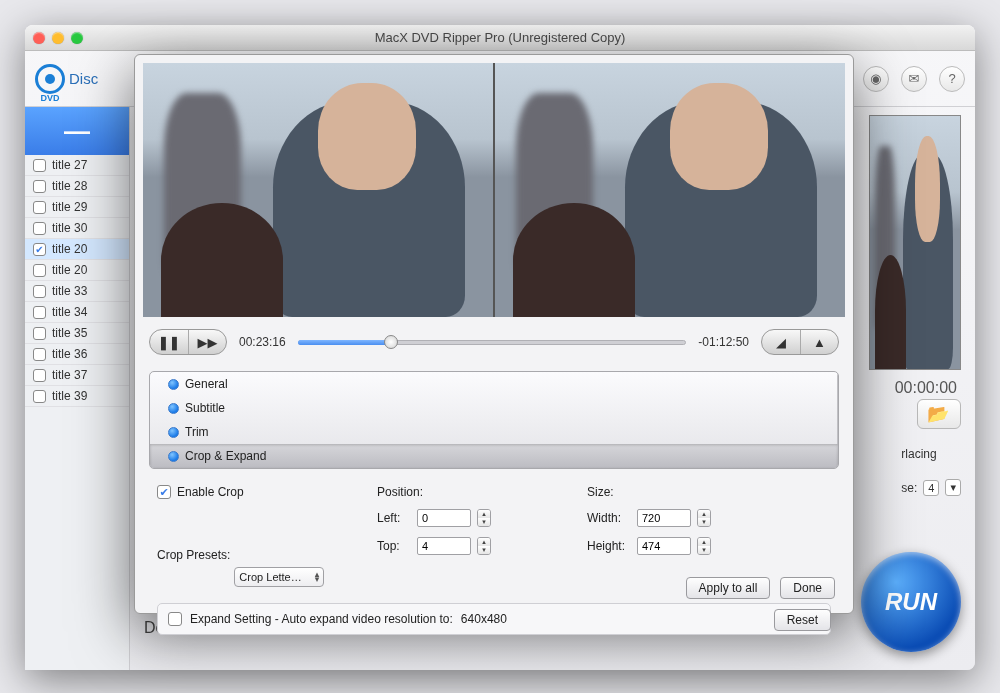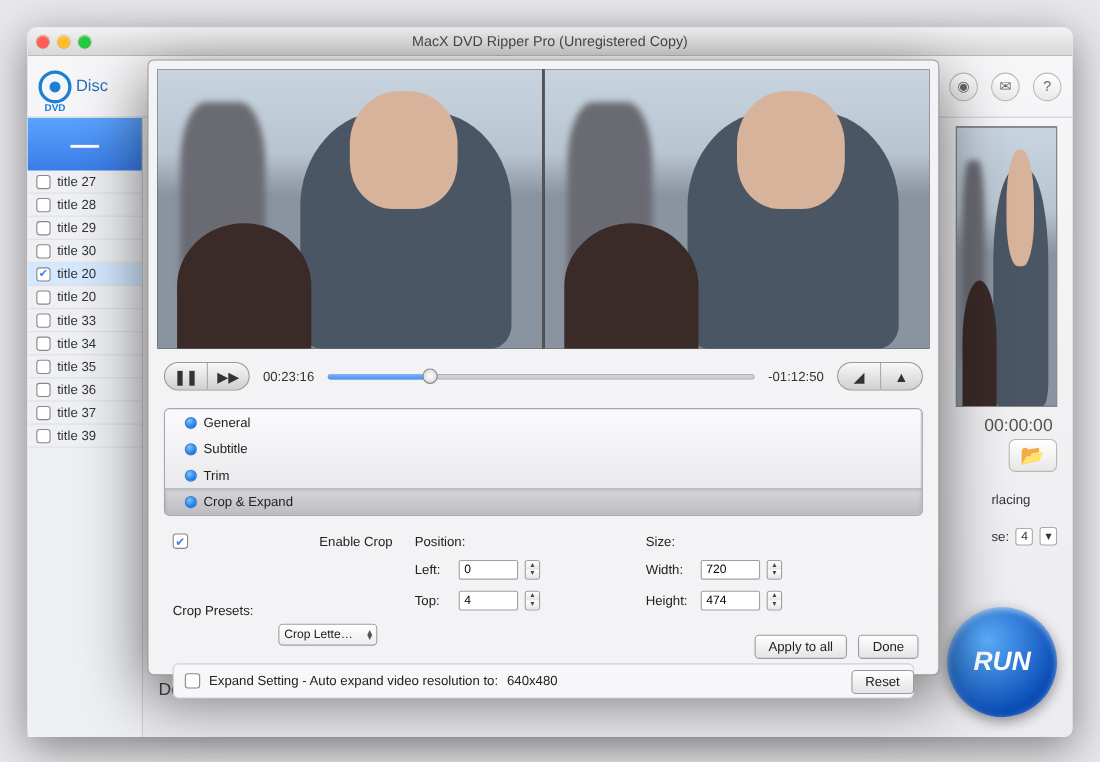--- a/index.html
+++ b/index.html
@@ -63,24 +63,24 @@
 .flip-btns{display:flex;background:linear-gradient(#f8f8f8,#d0d0d0);border:1px solid #999;border-radius:14px;height:26px;overflow:hidden;}
 
 .tabs{display:flex;justify-content:center;margin:6px 14px 0;border-radius:5px;overflow:hidden;border:1px solid #a8a8ac;background:linear-gradient(#fbfbfd,#e3e3e7);flex-direction:column;}
 .tab{padding:5px 18px;font-size:12px;color:#222;display:flex;align-items:center;gap:6px;cursor:pointer;border-right:1px solid #c0c0c4;}
 .tab:last-child{border-right:none;}
 .tab.active{background:linear-gradient(#d6d6da,#bcbcc2);box-shadow:inset 0 1px 3px rgba(0,0,0,.2);}
 .radio-dot{width:11px;height:11px;border-radius:50%;background:radial-gradient(circle at 35% 30%, #7fc4ff, #1a7ae8 70%);border:1px solid #3a7acc;}
 
 .settings{padding:16px 22px 8px;display:grid;grid-template-columns:200px 190px 1fr auto;gap:8px 20px;font-size:12px;color:#222;align-items:start;}
 .col{display:flex;flex-direction:column;gap:10px;}
-.chkrow{display:flex;align-items:center;gap:6px;justify-content:space-between;}
+.chkrow{display:flex;align-items:center;gap:6px;}
 .check{width:14px;height:14px;border:1px solid #888;border-radius:3px;background:#fff;display:flex;align-items:center;justify-content:center;color:#3a7de8;font-size:11px;}
 .check.on::after{content:"✔";}
-.lblrow{display:flex;align-items:center;gap:23px;}
+.lblrow{display:flex;align-items:center;gap:4px;}
 .combo{display:flex;align-items:center;border:1px solid #a0a0a4;border-radius:4px;background:linear-gradient(#fff,#ededf0);height:20px;font-size:11px;padding:0 4px;gap:4px;min-width:90px;margin-top:44px;}
 .combo .arr{font-size:9px;color:#555;display:flex;flex-direction:column;line-height:5px;margin-left:auto;}
 .field{display:flex;align-items:center;gap:6px;}
 .inp{border:1px solid #a0a0a4;background:#fff;height:18px;width:54px;font-size:11px;padding:0 4px;border-radius:2px;}
 .stepper{display:flex;flex-direction:column;border:1px solid #a0a0a4;border-radius:3px;overflow:hidden;}
 .stepper span{width:12px;height:8px;background:linear-gradient(#fff,#e5e5e5);font-size:7px;line-height:8px;text-align:center;color:#444;cursor:pointer;}
 
 .expand-row{margin:8px 22px;padding:8px 10px;border:1px solid #cfcfd4;border-radius:5px;background:#f7f7f9;display:flex;align-items:center;gap:8px;font-size:12px;color:#222;}
 .reset-wrap{display:flex;justify-content:flex-end;margin:-34px 22px 0 0;}
 .btn{border:1px solid #9a9a9e;border-radius:4px;background:linear-gradient(#fefefe,#e4e4e8);padding:3px 12px;font-size:12px;color:#222;cursor:pointer;}

